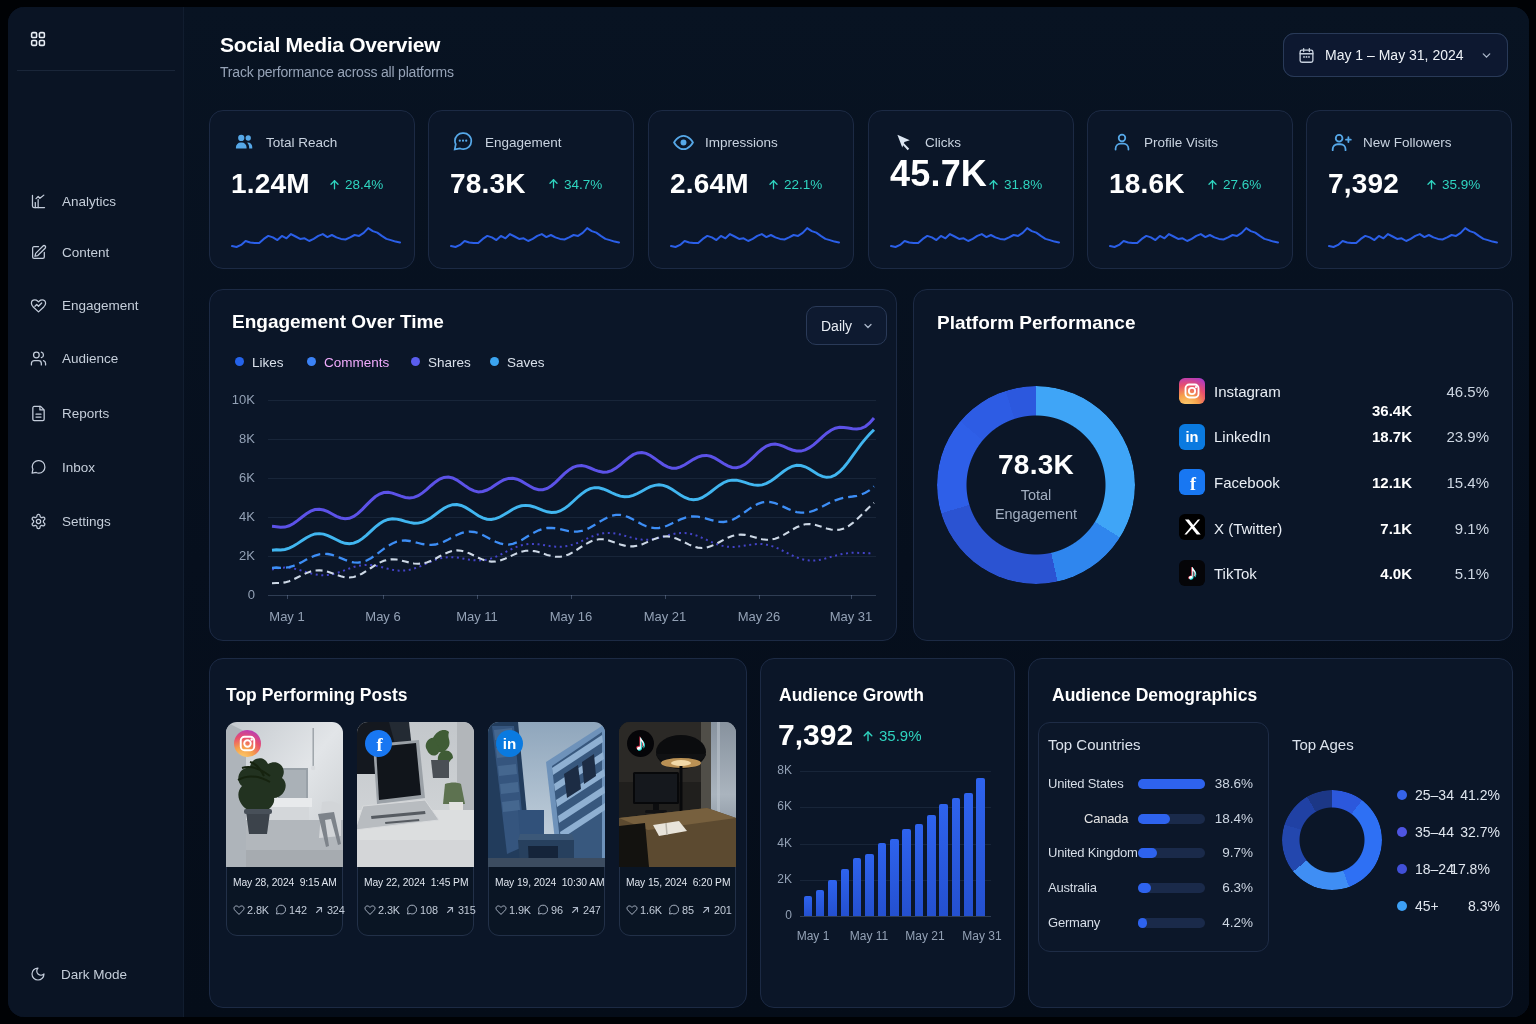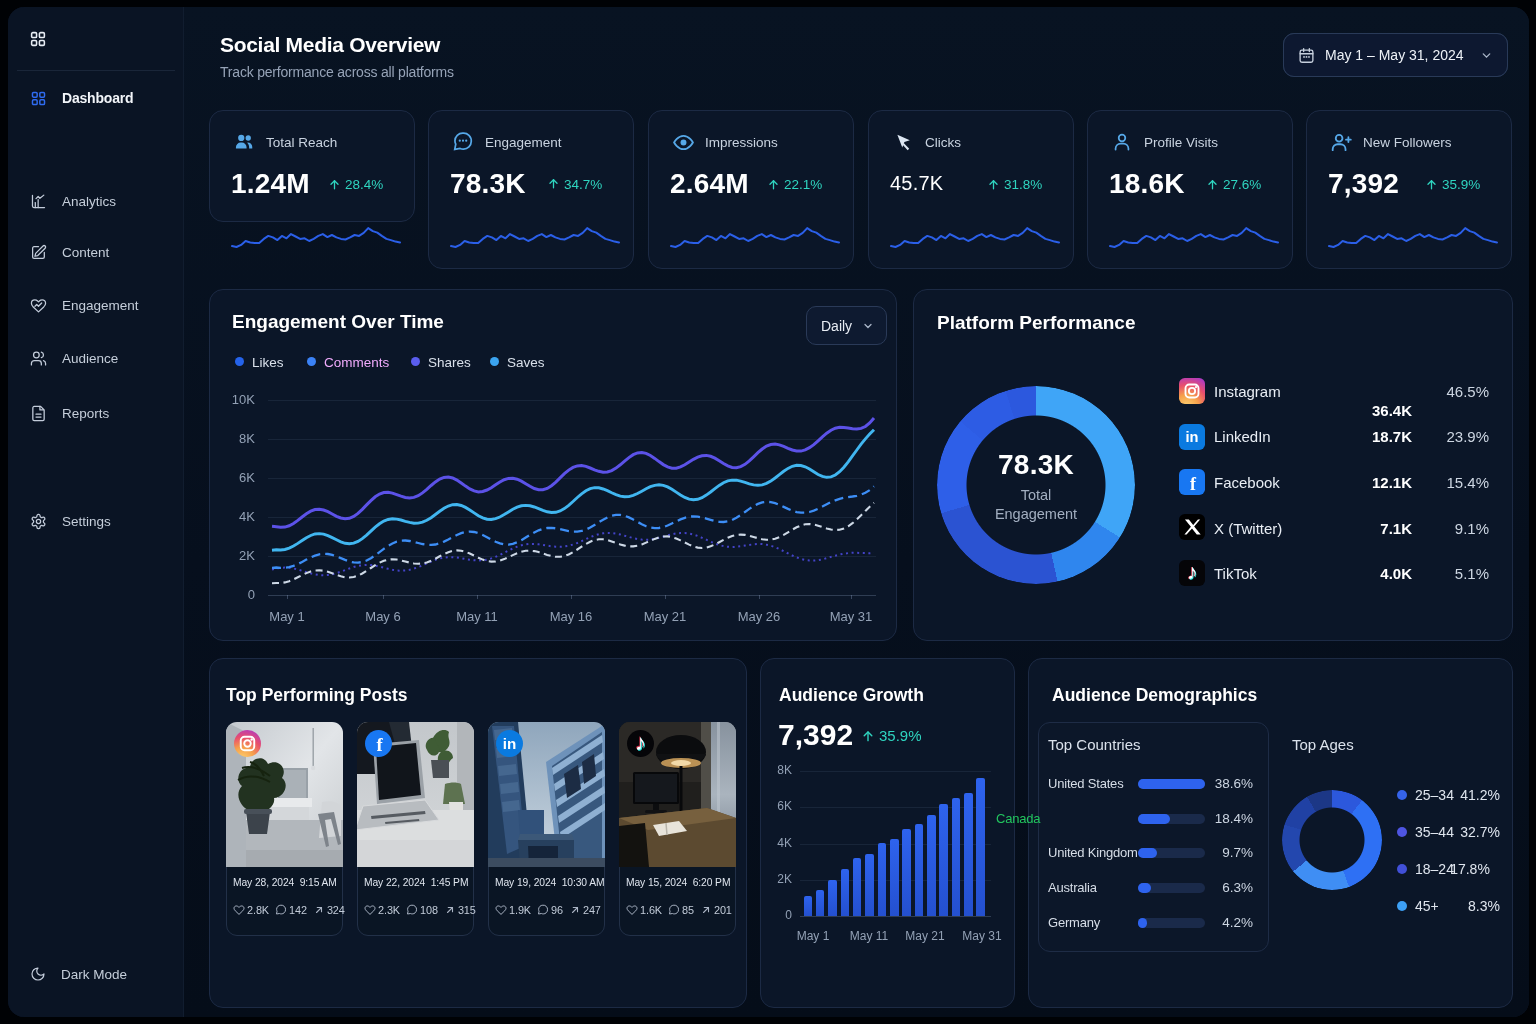--- a/index.html
+++ b/index.html
@@ -16,29 +16,20 @@
 <div id="app">
 <div id="main"></div>
 <div id="side">
   <div class="abs" style="left:21px;top:23px"><svg width="18" height="18" viewBox="0 0 24 24" fill="none" stroke="#e8edf4" stroke-width="2.1" stroke-linecap="round" stroke-linejoin="round">
           <rect x="3.5" y="3.5" width="6.6" height="6.6" rx="1.6"></rect>
           <rect x="13.9" y="3.5" width="6.6" height="6.6" rx="1.6"></rect>
           <rect x="3.5" y="13.9" width="6.6" height="6.6" rx="1.6"></rect>
           <rect x="13.9" y="13.9" width="6.6" height="6.6" rx="1.6"></rect>
         </svg></div>
   <div class="abs" style="left:9px;top:63px;width:158px;border-top:1px solid rgba(148,170,210,.12)"></div>
-  <div class="abs" style="left:13px;top:70px;width:150px;height:42px;display:flex;align-items:center;gap:15px;padding-left:9px;color:#f2f5f9;font-size:14px;font-weight:700;letter-spacing:-.2px">
-        <svg width="17" height="17" viewBox="0 0 24 24" fill="none" stroke="#2f6bf0" stroke-width="2.1" stroke-linecap="round" stroke-linejoin="round">
-          <rect x="3.5" y="3.5" width="6.6" height="6.6" rx="1.6"></rect>
-          <rect x="13.9" y="3.5" width="6.6" height="6.6" rx="1.6"></rect>
-          <rect x="3.5" y="13.9" width="6.6" height="6.6" rx="1.6"></rect>
-          <rect x="13.9" y="13.9" width="6.6" height="6.6" rx="1.6"></rect>
-        </svg>
-        <span>Dashboard</span>
-      </div>
   <div class="nav" style="top:173px">
         <svg width="17" height="17" viewBox="0 0 24 24" fill="none" stroke="#c3ccda" stroke-width="1.8" stroke-linecap="round" stroke-linejoin="round">
           <path d="M3.5 3.5v15a2 2 0 0 0 2 2h15"></path>
           <path d="M7.5 20.5v-7"></path>
           <path d="M11.5 20.5V9.5"></path>
           <path d="m8.5 8 3-3 2.5 2.5L19.5 3"></path>
         </svg>
         <span>Analytics</span>
       </div>
       <div class="nav" style="top:224px">
@@ -65,20 +56,26 @@
         <span>Audience</span>
       </div>
       <div class="nav" style="top:385px">
         <svg width="17" height="17" viewBox="0 0 24 24" fill="none" stroke="#c3ccda" stroke-width="1.8" stroke-linecap="round" stroke-linejoin="round">
           <path d="M15 2H6a2 2 0 0 0-2 2v16a2 2 0 0 0 2 2h12a2 2 0 0 0 2-2V7Z"></path>
           <path d="M14 2v5h5"></path>
           <path d="M8.5 13h7"></path>
           <path d="M8.5 17h7"></path>
         </svg>
         <span>Reports</span>
+      </div>
+      <div class="nav" style="top:439px">
+        <svg width="17" height="17" viewBox="0 0 24 24" fill="none" stroke="#c3ccda" stroke-width="1.8" stroke-linecap="round" stroke-linejoin="round">
+          <path d="M21 11.5a8.4 8.4 0 0 1-8.5 8.3 8.6 8.6 0 0 1-3.7-.8L3 20l1.1-5.6a8 8 0 0 1-.9-3.7A8.4 8.4 0 0 1 11.7 2.4a8.4 8.4 0 0 1 9.3 9.1Z"></path>
+        </svg>
+        <span>Inbox</span>
       </div>
       <div class="nav" style="top:493px">
         <svg width="17" height="17" viewBox="0 0 24 24" fill="none" stroke="#c3ccda" stroke-width="1.8" stroke-linecap="round" stroke-linejoin="round">
           <path d="M12.22 2h-.44a2 2 0 0 0-2 2v.18a2 2 0 0 1-1 1.73l-.43.25a2 2 0 0 1-2 0l-.15-.08a2 2 0 0 0-2.73.73l-.22.38a2 2 0 0 0 .73 2.73l.15.1a2 2 0 0 1 1 1.72v.51a2 2 0 0 1-1 1.74l-.15.09a2 2 0 0 0-.73 2.73l.22.38a2 2 0 0 0 2.73.73l.15-.08a2 2 0 0 1 2 0l.43.25a2 2 0 0 1 1 1.73V20a2 2 0 0 0 2 2h.44a2 2 0 0 0 2-2v-.18a2 2 0 0 1 1-1.73l.43-.25a2 2 0 0 1 2 0l.15.08a2 2 0 0 0 2.73-.73l.22-.39a2 2 0 0 0-.73-2.73l-.15-.08a2 2 0 0 1-1-1.74v-.5a2 2 0 0 1 1-1.74l.15-.09a2 2 0 0 0 .73-2.73l-.22-.38a2 2 0 0 0-2.73-.73l-.15.08a2 2 0 0 1-2 0l-.43-.25a2 2 0 0 1-1-1.73V4a2 2 0 0 0-2-2"></path>
           <circle cx="12" cy="12" r="3"></circle>
         </svg>
         <span>Settings</span>
       </div>
   <div class="nav" style="top:946px;font-size:13.5px">
         <svg width="16" height="16" viewBox="0 0 24 24" fill="none" stroke="#c3ccda" stroke-width="1.8" stroke-linecap="round" stroke-linejoin="round">
@@ -96,21 +93,21 @@
 <svg width="17" height="17" viewBox="0 0 24 24" fill="none" stroke="#c6cfdc" stroke-width="1.9" stroke-linecap="round">
       <rect x="3" y="4.5" width="18" height="17" rx="2.5"></rect>
       <path d="M8 2.5v4M16 2.5v4M3 9.5h18"></path>
       <path d="M8.5 14h.01M12 14h.01M15.5 14h.01" stroke-width="2.6"></path>
     </svg>
 <span style="color:#eef2f7;font-size:14px">May 1 – May 31, 2024</span>
 <svg style="margin-left:auto;margin-right:14px" width="13" height="13" viewBox="0 0 24 24" fill="none" stroke="#aab6c8" stroke-width="2.4" stroke-linecap="round">
       <path d="m6 9 6 6 6-6"></path>
     </svg>
 </div>
-<div class="card" style="left:209px;top:110px;width:206px;height:112px">
+<div class="card" style="left:209px;top:110px;width:206px;height:159px">
   <div class="abs" style="left:22px;top:19px;width:24px;height:24px;display:flex;align-items:center;justify-content:center">
       <svg width="22" height="22" viewBox="0 0 24 24" fill="#56a8e8">
         <circle cx="9" cy="7.6" r="3.4"></circle>
         <path d="M3.2 19.2v-1.4a5.2 5.2 0 0 1 5.2-5.2h1.2a5.2 5.2 0 0 1 5.2 5.2v1.4z"></path>
         <circle cx="16.6" cy="7.6" r="2.9"></circle>
         <path d="M16.1 12.5a5 5 0 0 1 4.9 5v1.7h-3.4v-1.4c0-2-.8-3.8-2.1-5.1z"></path>
       </svg>
     </div>
   <div class="abs" style="left:56px;top:24px;color:#c9d3e0;font-size:13.5px">Total Reach</div>
   <div class="abs" style="left:21px;top:57px;color:#fff;font-size:28px;font-weight:700;letter-spacing:.2px">1.24M</div>
@@ -157,21 +154,21 @@
     </svg>
 </div>
 <div class="card" style="left:868px;top:110px;width:206px;height:159px">
   <div class="abs" style="left:22px;top:19px;width:24px;height:24px;display:flex;align-items:center;justify-content:center">
       <svg width="21" height="21" viewBox="0 0 24 24" fill="#dce6f2">
         <path d="M5 3l14.2 6.4-6.2 2.1-2.4 6.1z"></path>
         <path d="M12.3 12.5l6.2 6.6-1.8 1.7-6.1-6.7z"></path>
       </svg>
     </div>
   <div class="abs" style="left:56px;top:24px;color:#c9d3e0;font-size:13.5px">Clicks</div>
-  <div class="abs" style="left:21px;top:61px;color:#fff;font-size:20px;font-weight:400;letter-spacing:.2px">45.7K</div>
+  <div class="abs" style="left:21px;top:42px;color:#fff;font-size:36px;font-weight:700;letter-spacing:.2px">45.7K</div>
   <div class="abs" style="left:118px;top:66px;color:#2fd5c0;font-size:13.5px;font-weight:500;display:flex;align-items:center;gap:4px"><svg width="13" height="13" viewBox="0 0 24 24" fill="none" stroke="#2fd5c0" stroke-width="2.4" stroke-linecap="round" stroke-linejoin="round">
         <path d="M12 20V5"></path>
         <path d="m5.5 11.5 6.5-6.5 6.5 6.5"></path>
       </svg>31.8%</div>
   <svg class="abs" style="left:0;top:105px" width="206" height="52" viewBox="0 0 206 52" fill="none">
       <polyline points="22.0,30.1 26.5,31.0 31.1,28.9 35.6,25.0 40.2,26.5 44.7,27.1 49.2,27.1 53.8,22.9 58.3,19.9 62.9,21.4 67.4,24.1 71.9,19.9 76.5,22.3 81.0,18.1 85.6,20.5 90.1,22.9 94.6,22.3 99.2,25.0 103.7,22.9 108.3,19.9 112.8,18.1 117.4,21.1 121.9,19.0 126.4,21.4 131.0,22.9 135.5,23.5 140.1,21.4 144.6,19.0 149.1,19.9 153.7,16.9 158.2,12.1 162.8,15.1 167.3,16.6 171.8,19.9 176.4,22.9 180.9,24.1 185.5,25.6 190.0,26.5" stroke="#2b5fe8" stroke-width="2" stroke-linejoin="round" stroke-linecap="round"></polyline>
     </svg>
 </div>
 <div class="card" style="left:1087px;top:110px;width:206px;height:159px">
   <div class="abs" style="left:22px;top:19px;width:24px;height:24px;display:flex;align-items:center;justify-content:center">
@@ -576,21 +573,21 @@
 <div class="card" style="left:1028px;top:658px;width:485px;height:350px"></div>
 <div class="abs" style="left:1052px;top:685px;color:#fff;font-size:17.5px;font-weight:700">Audience Demographics</div>
 <div class="abs" style="left:1038px;top:722px;width:231px;height:230px;border:1px solid #1e2c46;border-radius:12px;background:#0c1729"></div>
 <div class="abs" style="left:1048px;top:736px;color:#dbe2ec;font-size:15px">Top Countries</div>
 <div class="abs" style="left:1292px;top:736px;color:#dbe2ec;font-size:15px">Top Ages</div>
 
 <div class="abs" style="left:1048px;top:776px;color:#d6dde7;font-size:13px;letter-spacing:-.2px">United States</div>
 <div class="abs" style="left:1138px;top:779px;width:67px;height:10px;border-radius:5px;background:#1a2a4a"></div>
 <div class="abs" style="left:1138px;top:779px;width:67px;height:10px;border-radius:5px;background:#2e63ee"></div>
 <div class="abs" style="left:1193px;top:776px;width:60px;text-align:right;color:#cdd6e2;font-size:13.5px">38.6%</div>
-<div class="abs" style="left:996px;top:811px;color:#22c55e;font-size:13px;letter-spacing:-.2px">Canada</div>
+<div class="abs" style="left:1084px;top:811px;color:#e5e5e5;font-size:13px;letter-spacing:-.2px">Canada</div>
 <div class="abs" style="left:1138px;top:814px;width:67px;height:10px;border-radius:5px;background:#1a2a4a"></div>
 <div class="abs" style="left:1138px;top:814px;width:32px;height:10px;border-radius:5px;background:#2e63ee"></div>
 <div class="abs" style="left:1193px;top:811px;width:60px;text-align:right;color:#cdd6e2;font-size:13.5px">18.4%</div>
 <div class="abs" style="left:1048px;top:845px;color:#d6dde7;font-size:13px;letter-spacing:-.2px">United Kingdom</div>
 <div class="abs" style="left:1138px;top:848px;width:67px;height:10px;border-radius:5px;background:#1a2a4a"></div>
 <div class="abs" style="left:1138px;top:848px;width:19px;height:10px;border-radius:5px;background:#2e63ee"></div>
 <div class="abs" style="left:1193px;top:845px;width:60px;text-align:right;color:#cdd6e2;font-size:13.5px">9.7%</div>
 <div class="abs" style="left:1048px;top:880px;color:#d6dde7;font-size:13px;letter-spacing:-.2px">Australia</div>
 <div class="abs" style="left:1138px;top:883px;width:67px;height:10px;border-radius:5px;background:#1a2a4a"></div>
 <div class="abs" style="left:1138px;top:883px;width:13px;height:10px;border-radius:5px;background:#2e63ee"></div>

